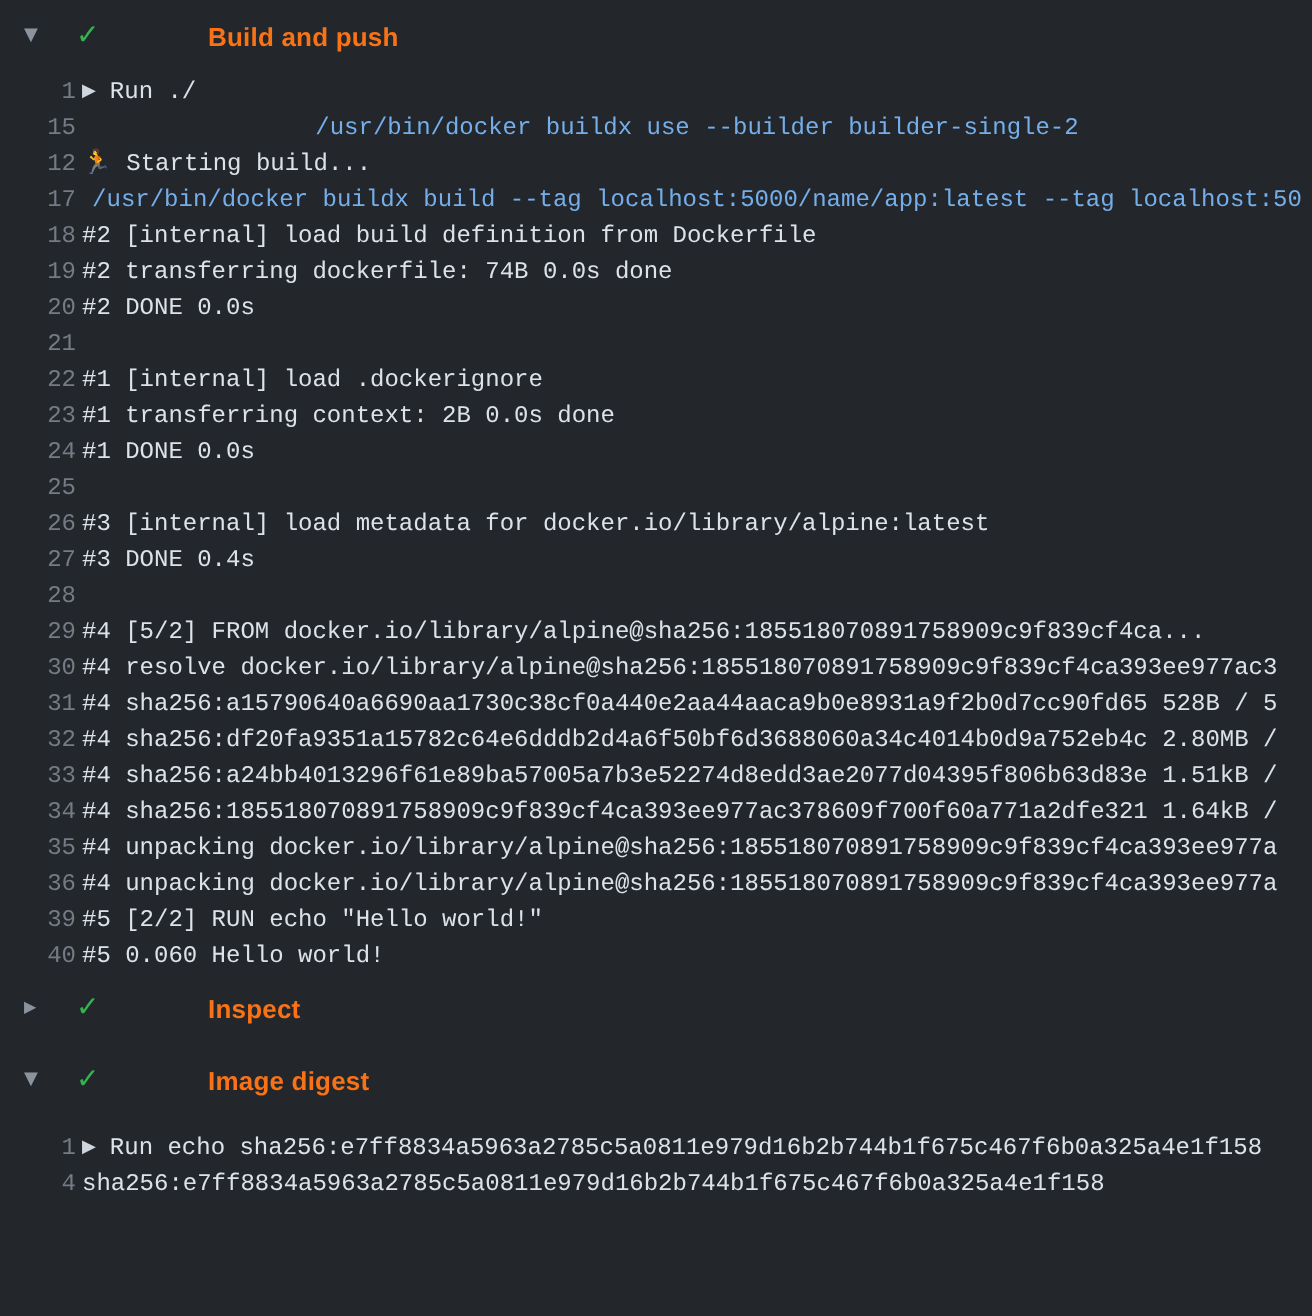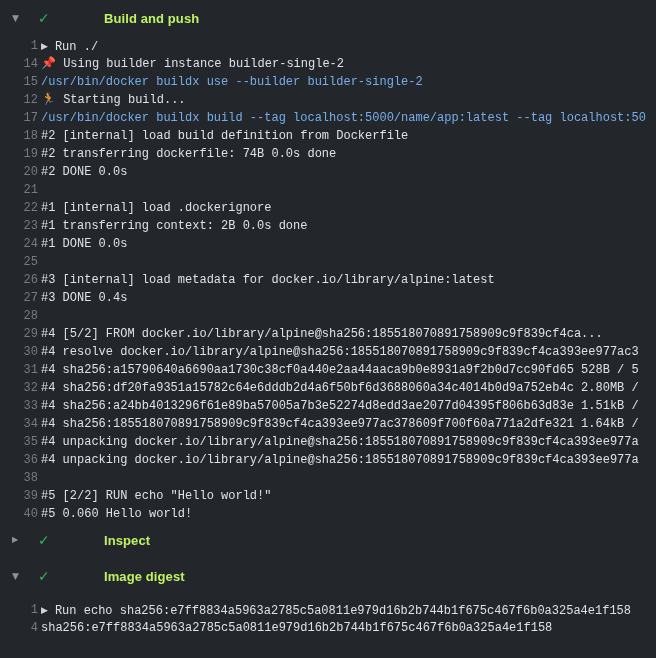--- a/index.html
+++ b/index.html
@@ -31,21 +31,21 @@
     flex: none;
     margin-left: 10px;
     color: #32b350;
     font-size: 14px;
     font-weight: bold;
     line-height: 1;
     font-family: "DejaVu Sans", sans-serif;
   }
   .title {
     margin-left: 10px;
-    color: #bef264;
+    color: #f97316;
     font-family: "Liberation Sans", "DejaVu Sans", sans-serif;
     font-size: 13px;
     font-weight: bold;
     letter-spacing: 0.1px;
     padding-left: 40px;
   }
 
   .section-body { overflow: hidden; }
   .section-body.pad-small { padding-top: 2px; }
   .section-body.pad-large { padding-top: 8px; }
@@ -64,21 +64,21 @@
     text-align: right;
     color: #747b84;
     cursor: pointer;
   }
   .lt {
     margin-left: 3px;
     color: #dce2e9;
     overflow: hidden;
     flex: 1;
   }
-  .lt.command { color: #75aeea; }
+  .lt.command { color: #75aeea; text-align: center; }
   .expander {
     display: inline-block;
     color: #cfd6dd;
     font-size: 9px;
     vertical-align: 1px;
     margin-right: 7px;
     cursor: pointer;
     font-family: "DejaVu Sans", sans-serif;
   }
 </style>
@@ -91,24 +91,20 @@
       <span class="chev" style="font-size: 9px;">▼</span>
       <span class="check">✓</span>
       <span class="title">Build and push</span>
     </div>
     <div class="section-body pad-small">
   <div class="log-line">
     <span class="ln">1</span>
     <span class="lt"><span class="expander">▶</span><span>Run ./</span></span>
   </div>
 
-  <div class="log-line">
-    <span class="ln">14</span>
-    <span class="lt">📌 Using builder instance builder-single-2</span>
-  </div>
 
   <div class="log-line">
     <span class="ln">15</span>
     <span class="lt command">/usr/bin/docker buildx use --builder builder-single-2</span>
   </div>
 
   <div class="log-line">
     <span class="ln">12</span>
     <span class="lt">🏃 Starting build...</span>
   </div>
@@ -207,24 +203,20 @@
     <span class="ln">35</span>
     <span class="lt">#4 unpacking docker.io/library/alpine@sha256:185518070891758909c9f839cf4ca393ee977a</span>
   </div>
 
   <div class="log-line">
     <span class="ln">36</span>
     <span class="lt">#4 unpacking docker.io/library/alpine@sha256:185518070891758909c9f839cf4ca393ee977a</span>
   </div>
 
 
-  <div class="log-line">
-    <span class="ln">38</span>
-    <span class="lt"></span>
-  </div>
 
   <div class="log-line">
     <span class="ln">39</span>
     <span class="lt">#5 [2/2] RUN echo "Hello world!"</span>
   </div>
 
   <div class="log-line">
     <span class="ln">40</span>
     <span class="lt">#5 0.060 Hello world!</span>
   </div>

